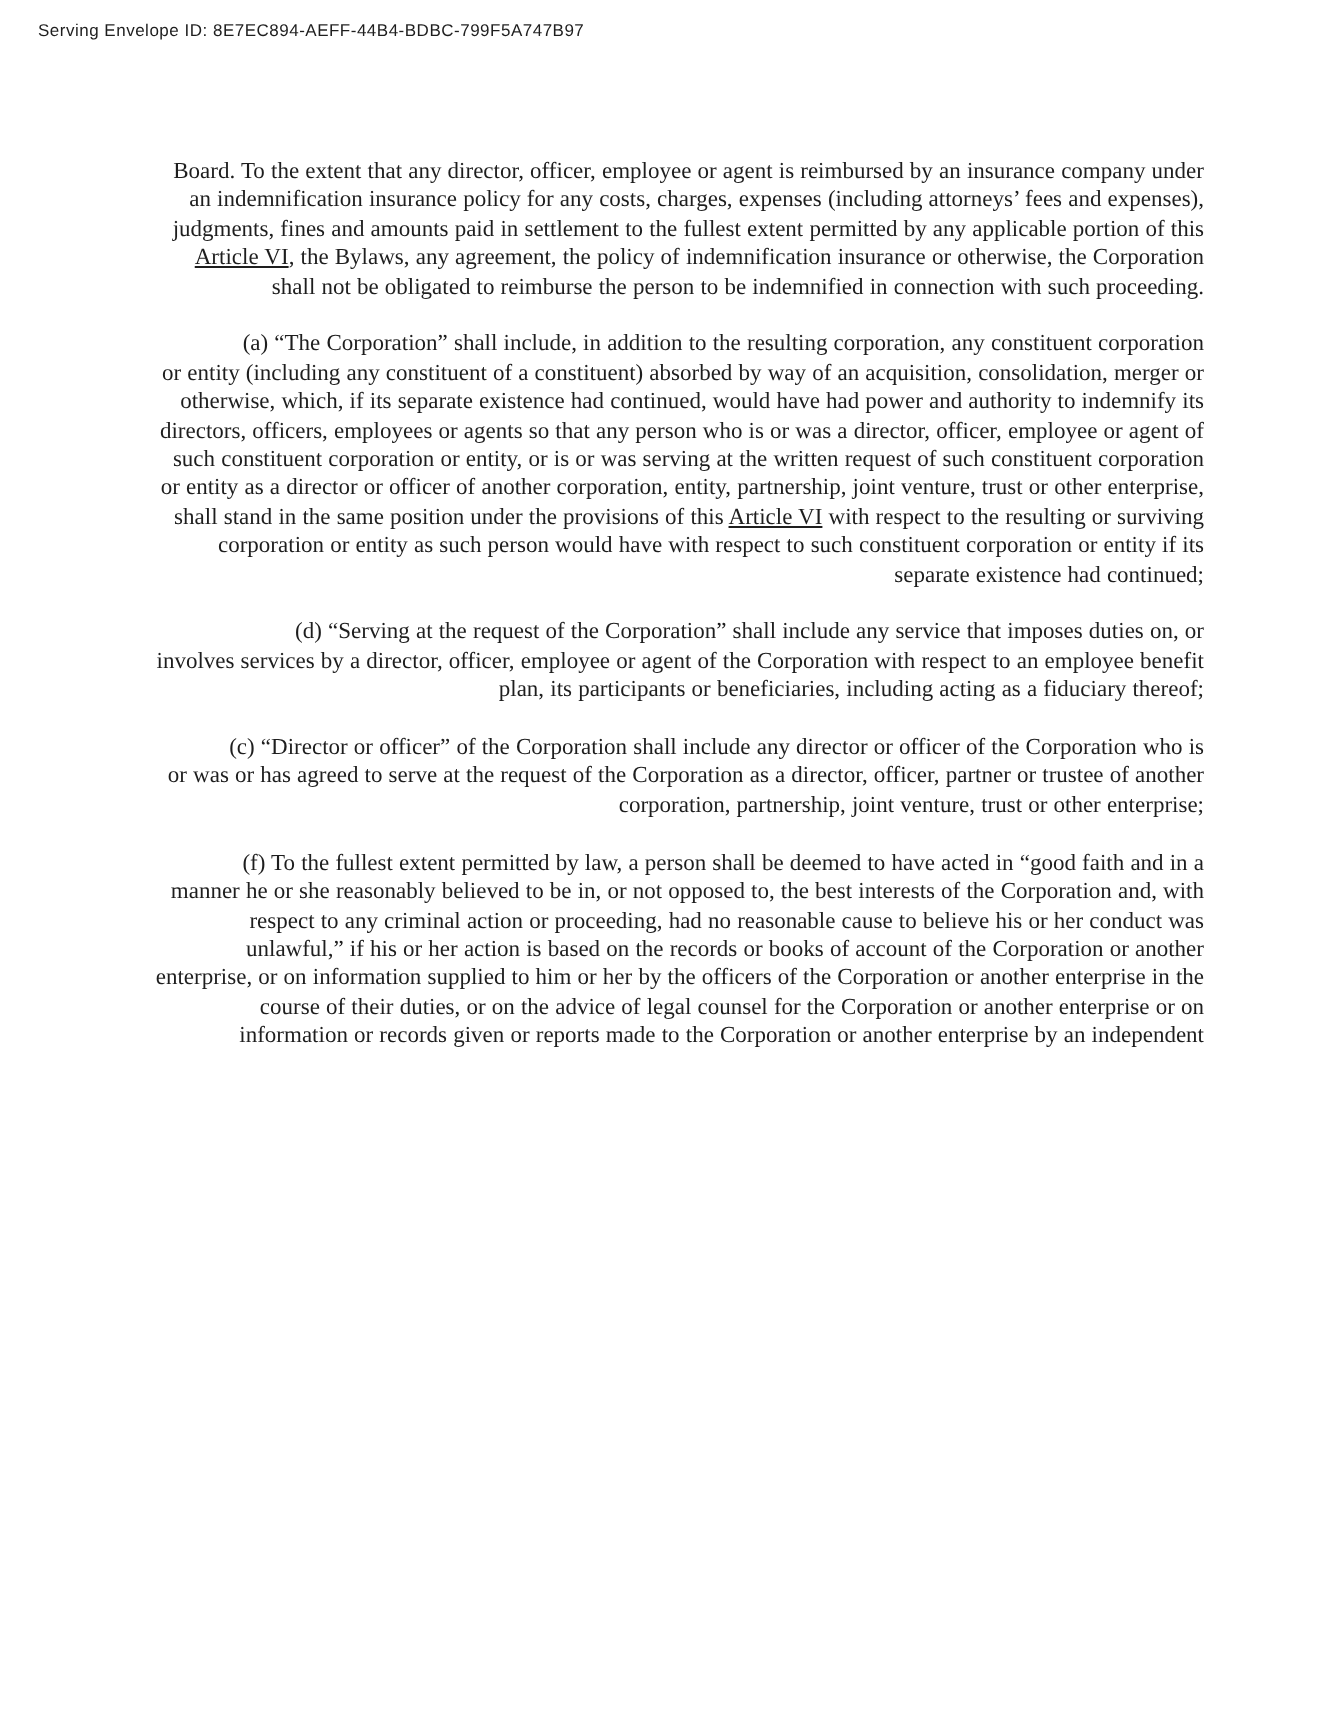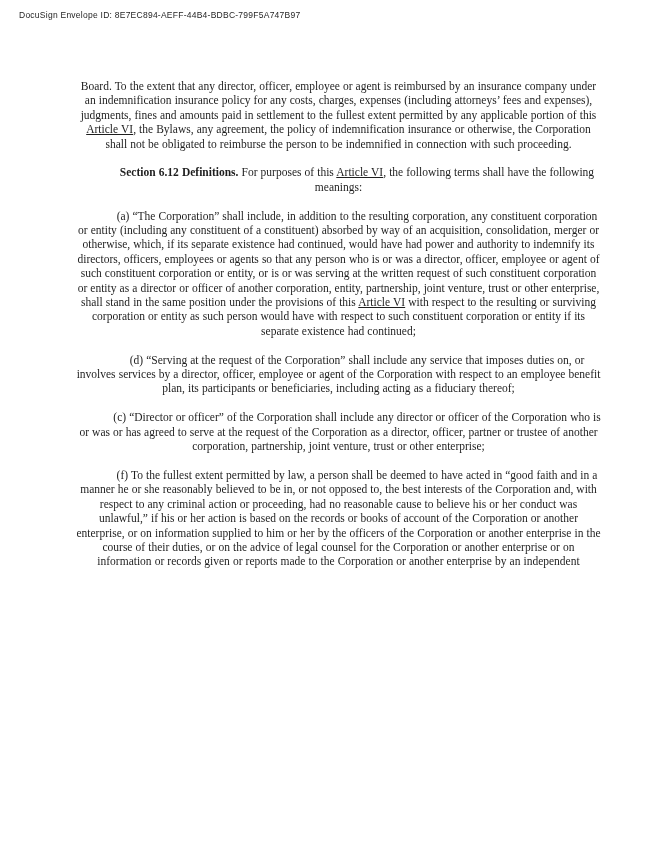--- a/index.html
+++ b/index.html
@@ -22,39 +22,38 @@
     color: var(--ink, #1e1e1e);
     white-space: nowrap;
   }
   .doc-body {
     position: absolute;
     top: 79px;
     left: 75px;
     width: 527px;
     font-size: 11.5px;
     line-height: 14.4px;
-    text-align: center;
+    text-align: right;
     word-spacing: 0.2px;
   }
   .para { margin: 14.4px 0 0 0; text-indent: 37px; }
   .para.first { margin-top: 0; }
   .para.no-indent { text-indent: 0; }
   .para span.b { font-weight: bold; }
   .para span.u { text-decoration: underline; text-underline-offset: 1px; }
 </style>
 </head>
 <body>
 
 <div class="page" style="--paper: #ffffff; --ink: #1e1e1e;">
-  <div class="envelope-header">DocuSign Envelope ID: 8E7EC894-AEFF-44B4-BDBC-799F5A747B97</div>
+  <div class="envelope-header">Serving Envelope ID: 8E7EC894-AEFF-44B4-BDBC-799F5A747B97</div>
 
   <div class="doc-body">
     <p class="para first no-indent"><span>Board. To the extent that any director, officer, employee or agent is reimbursed by an insurance company under an indemnification insurance policy for any costs, charges, expenses (including attorneys’ fees and expenses), judgments, fines and amounts paid in settlement to the fullest extent permitted by any applicable portion of this </span><span class="u">Article VI</span><span>, the Bylaws, any agreement, the policy of indemnification insurance or otherwise, the Corporation shall not be obligated to reimburse the person to be indemnified in connection with such proceeding.</span></p>
 
-    <p class="para"><span class="b">Section 6.12 Definitions.</span><span> For purposes of this </span><span class="u">Article VI</span><span>, the following terms shall have the following meanings:</span></p>
 
     <p class="para"><span>(a) “The Corporation” shall include, in addition to the resulting corporation, any constituent corporation or entity (including any constituent of a constituent) absorbed by way of an acquisition, consolidation, merger or otherwise, which, if its separate existence had continued, would have had power and authority to indemnify its directors, officers, employees or agents so that any person who is or was a director, officer, employee or agent of such constituent corporation or entity, or is or was serving at the written request of such constituent corporation or entity as a director or officer of another corporation, entity, partnership, joint venture, trust or other enterprise, shall stand in the same position under the provisions of this </span><span class="u">Article VI</span><span> with respect to the resulting or surviving corporation or entity as such person would have with respect to such constituent corporation or entity if its separate existence had continued;</span></p>
 
 
     <p class="para"><span>(d) “Serving at the request of the Corporation” shall include any service that imposes duties on, or involves services by a director, officer, employee or agent of the Corporation with respect to an employee benefit plan, its participants or beneficiaries, including acting as a fiduciary thereof;</span></p>
 
     <p class="para"><span>(c) “Director or officer” of the Corporation shall include any director or officer of the Corporation who is or was or has agreed to serve at the request of the Corporation as a director, officer, partner or trustee of another corporation, partnership, joint venture, trust or other enterprise;</span></p>
 
 
     <p class="para"><span>(f) To the fullest extent permitted by law, a person shall be deemed to have acted in “good faith and in a manner he or she reasonably believed to be in, or not opposed to, the best interests of the Corporation and, with respect to any criminal action or proceeding, had no reasonable cause to believe his or her conduct was unlawful,” if his or her action is based on the records or books of account of the Corporation or another enterprise, or on information supplied to him or her by the officers of the Corporation or another enterprise in the course of their duties, or on the advice of legal counsel for the Corporation or another enterprise or on information or records given or reports made to the Corporation or another enterprise by an independent</span></p>

